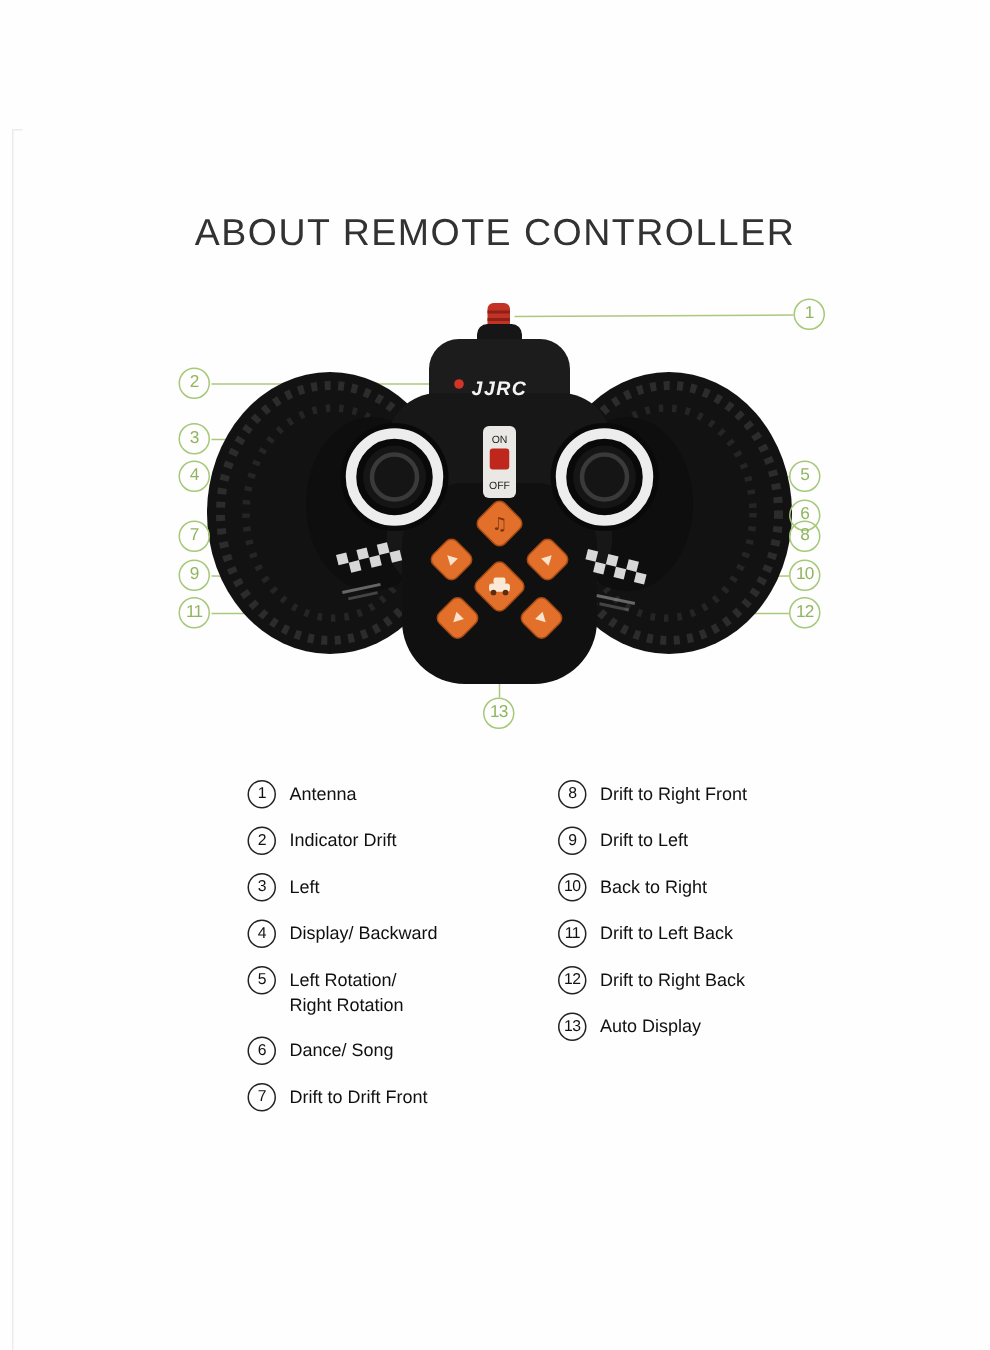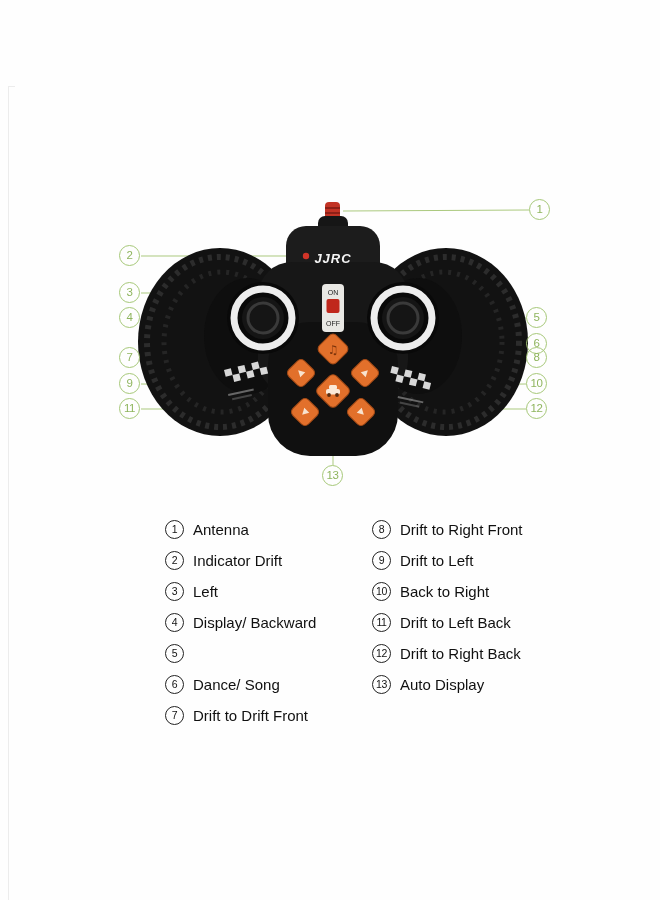--- a/index.html
+++ b/index.html
@@ -37,32 +37,33 @@
     display:flex;align-items:flex-start;gap:9px;margin-bottom:12px;
   }
   .lnum{
     flex:0 0 auto;width:19px;height:19px;box-sizing:border-box;
     border:1.4px solid #222;border-radius:50%;
     display:flex;align-items:center;justify-content:center;
     font-size:10.5px;letter-spacing:-0.4px;color:#111;line-height:1;
     margin-top:0px;
   }
   .llabel{
-    font-size:15px;line-height:17px;color:#101010;
+    font-size:12px;line-height:17px;color:#101010;
     white-space:pre-line;padding-top:1px;
   }
 </style>
 </head>
 <body>
 
 <div class="page">
 
   <div class="page-edge"></div>
   <div class="page-edge-corner"></div>
 
+  <div class="title">ABOUT REMOTE CONTROLLER</div>
 
   <div class="diagram">
 
     <svg class="controller-svg" width="660" height="500" viewBox="0 0 660 500">
 
       <g stroke="#abc97e" stroke-width="1" fill="none">
         <line x1="529" y1="210" x2="343" y2="211"></line>
         <line x1="141" y1="256" x2="301" y2="256"></line>
         <line x1="141" y1="293" x2="320" y2="293"></line>
         <line x1="141" y1="318" x2="256" y2="318"></line>
@@ -235,20 +236,22 @@
       <div class="legend-item">
         <span class="lnum">3</span>
         <span class="llabel">Left</span>
       </div>
       <div class="legend-item">
         <span class="lnum">4</span>
         <span class="llabel">Display/ Backward</span>
       </div>
       <div class="legend-item">
         <span class="lnum">5</span>
+        <span class="llabel">Left Rotation/
+Right Rotation</span>
       </div>
       <div class="legend-item">
         <span class="lnum">6</span>
         <span class="llabel">Dance/ Song</span>
       </div>
       <div class="legend-item">
         <span class="lnum">7</span>
         <span class="llabel">Drift to Drift Front</span>
       </div>
     </div>

